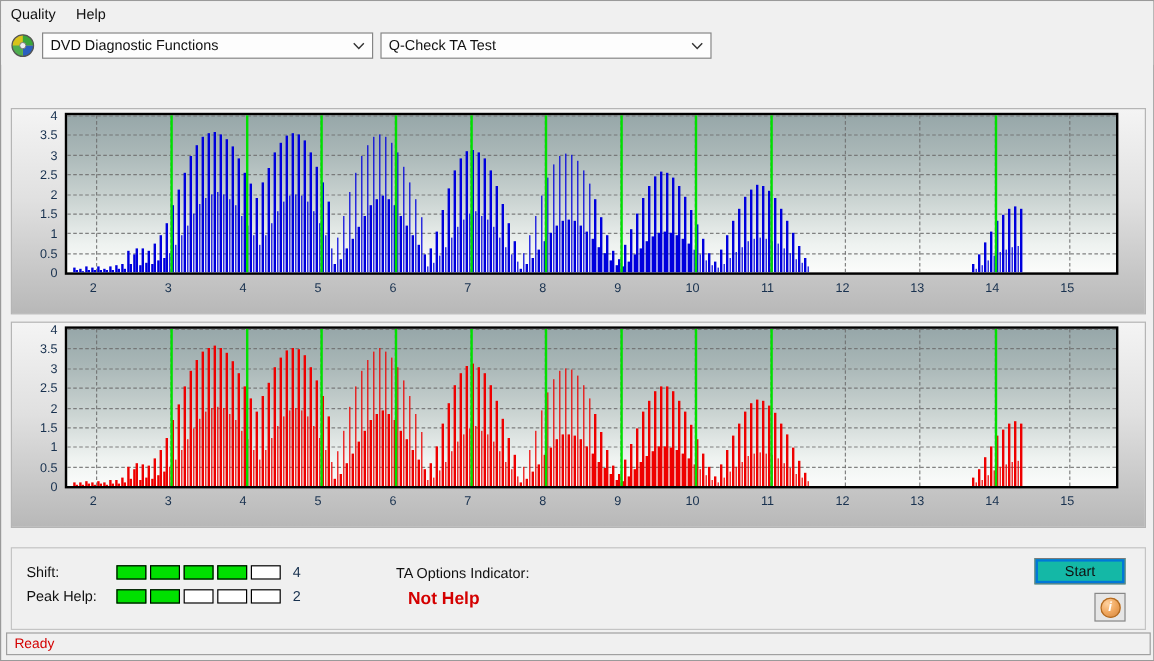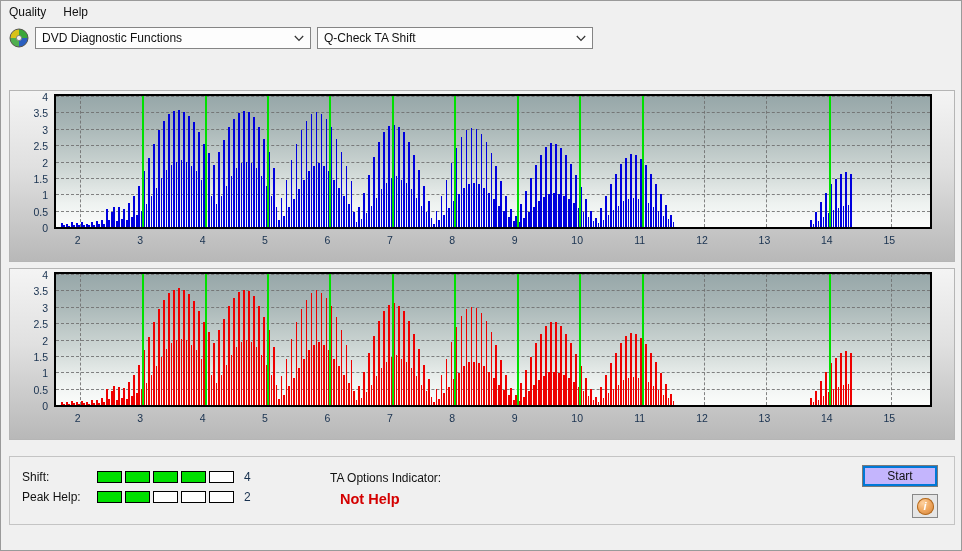--- a/index.html
+++ b/index.html
@@ -219,21 +219,21 @@
     position: absolute;
     left: 330px; top: 34px;
     font-size: 14.5px;
     font-weight: bold;
     color: #d40000;
   }
   .start-btn {
     position: absolute;
     right: 16px; top: 8px;
     width: 76px; height: 22px;
-    background: #c4b5fd;
+    background: #14b8a6;
     border: 1px solid #7a7a7a;
     outline: 2px solid #0078d7;
     outline-offset: -3px;
     display: flex; align-items: center; justify-content: center;
     font-size: 12px; color: #111;
   }
   .info-btn {
     position: absolute;
     right: 16px; top: 37px;
     width: 26px; height: 24px;
@@ -292,21 +292,21 @@
     </div>
     <div class="combo" id="func-combo">
       <span>DVD Diagnostic Functions</span>
       <span class="arrow">
         <svg width="10" height="7" viewBox="0 0 10 7">
             <polyline points="0.8,1 5,5.4 9.2,1" fill="none" stroke="#333" stroke-width="1.2"></polyline>
           </svg>
       </span>
     </div>
     <div class="combo" id="test-combo">
-      <span>Q-Check TA Shift</span>
+      <span>Q-Check TA Test</span>
       <span class="arrow">
         <svg width="10" height="7" viewBox="0 0 10 7">
             <polyline points="0.8,1 5,5.4 9.2,1" fill="none" stroke="#333" stroke-width="1.2"></polyline>
           </svg>
       </span>
     </div>
   </div>
 
   <div class="chart-panel" id="chart-top">
     <div class="chart-inner">
@@ -990,14 +990,17 @@
       <span class="meter-value">2</span>
     </div>
     <div class="tqi-label">TA Options Indicator:</div>
     <div class="tqi-value">Not Help</div>
     <div class="start-btn">Start</div>
     <div class="info-btn">
       <span class="info-circle">i</span>
     </div>
   </div>
 
+  <div class="statusbar">
+    <span>Ready</span>
+  </div>
 
 </div>
 
 </body></html>

